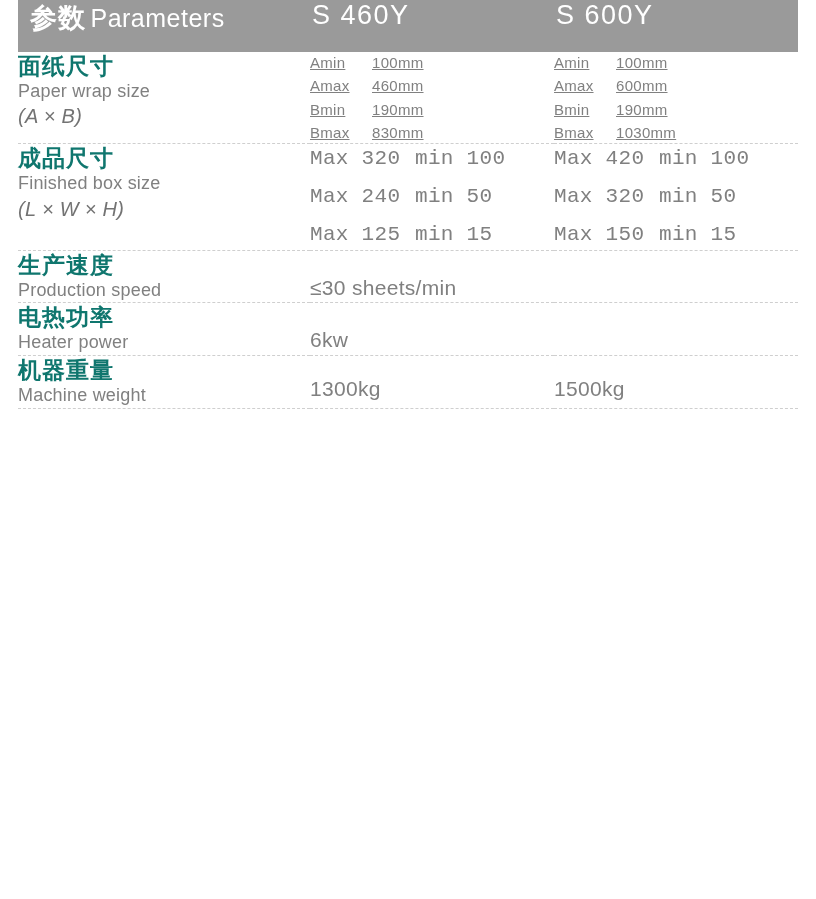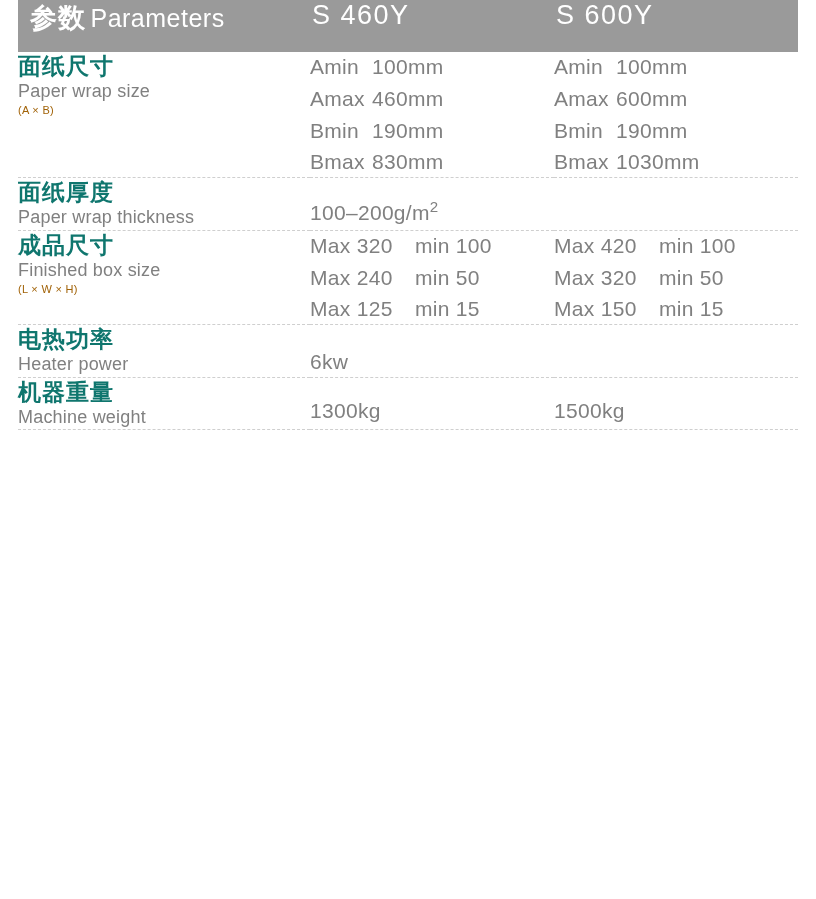--- a/index.html
+++ b/index.html
@@ -82,50 +82,52 @@
     line-height: 1.22;
     letter-spacing: 1px;
   }
   .lbl-en {
     font-size: 18px;
     color: #808080;
     line-height: 1.3;
     letter-spacing: 0.2px;
   }
   .lbl-sub {
-    font-size: 11px;
-    color: #a16207;
+    font-size: 20px;
+    color: #737373;
     line-height: 1.35;
     letter-spacing: 0.3px;
+    font-style: italic;
   }
   .val {
     font-size: 21px;
     color: #808080;
     line-height: 1.42;
     letter-spacing: 0.3px;
     white-space: nowrap;
   }
   .val.small {
     font-size: 18px;
     letter-spacing: 0;
   }
   .pad-top-6 { padding-top: 18px !important; }
   .pad-top-10 { padding-top: 22px !important; }
 
   .dim-grid {
     display: grid;
     grid-template-columns: 62px auto;
     row-gap: 2px;
   }
-  .dim-grid span { font-size: 21px; line-height: 1.42; white-space: nowrap; }
+  .dim-grid span { font-size: 15px; line-height: 1.42; white-space: nowrap; text-decoration: underline; }
 
   .fin-grid {
     display: grid;
     grid-template-columns: 105px auto;
-    row-gap: 2px;
+    row-gap: 8px;
+    font-family: Liberation Mono, monospace;
   }
   .fin-grid span { font-size: 21px; line-height: 1.42; white-space: nowrap; }
 
   .sup { font-size: 0.72em; vertical-align: super; }
   .nowrap { white-space: nowrap; }
 </style>
 </head>
 <body>
 
 <div class="sheet">
@@ -171,32 +173,20 @@
           <span>Amax</span>
           <span>600mm</span>
           <span>Bmin</span>
           <span>190mm</span>
           <span>Bmax</span>
           <span>1030mm</span>
         </div>
       </td>
     </tr>
 
-    <tr class="row">
-      <td class="label-cell">
-        <div class="lbl-cn">面纸厚度</div>
-        <div class="lbl-en">Paper wrap thickness</div>
-      </td>
-      <td class="pad-top-6">
-        <div class="val nowrap"><span>100–200g/m</span><span class="sup">2</span></div>
-      </td>
-      <td>
-        <div class="val"></div>
-      </td>
-    </tr>
 
     <tr class="row">
       <td class="label-cell">
         <div class="lbl-cn">成品尺寸</div>
         <div class="lbl-en">Finished box size</div>
         <div class="lbl-sub">(L × W × H)</div>
       </td>
       <td>
         <div class="fin-grid val">
           <span>Max 320</span>
@@ -213,20 +203,32 @@
           <span>min 100</span>
           <span>Max 320</span>
           <span>min 50</span>
           <span>Max 150</span>
           <span>min 15</span>
         </div>
       </td>
     </tr>
 
 
+    <tr class="row">
+      <td class="label-cell">
+        <div class="lbl-cn">生产速度</div>
+        <div class="lbl-en">Production speed</div>
+      </td>
+      <td class="pad-top-10">
+        <div class="val nowrap">≤30 sheets/min</div>
+      </td>
+      <td>
+        <div class="val"></div>
+      </td>
+    </tr>
 
 
     <tr class="row">
       <td class="label-cell">
         <div class="lbl-cn">电热功率</div>
         <div class="lbl-en">Heater power</div>
       </td>
       <td class="pad-top-10">
         <div class="val">6kw</div>
       </td>

